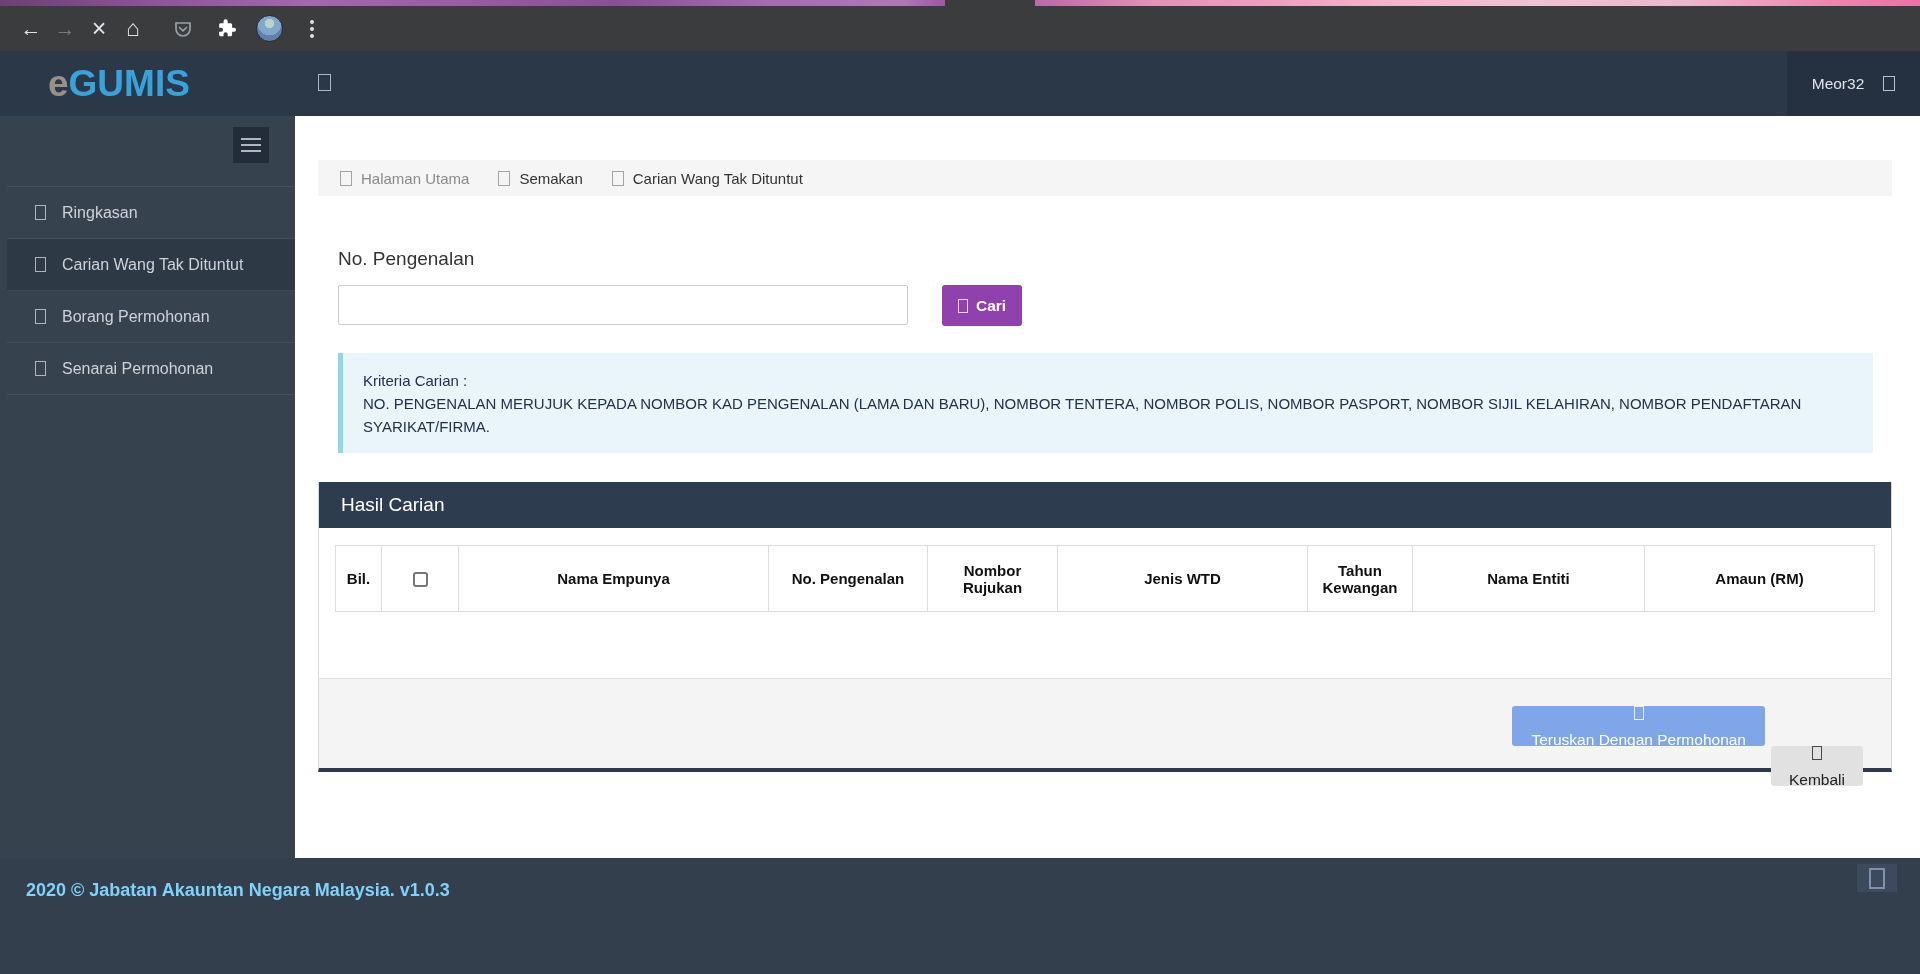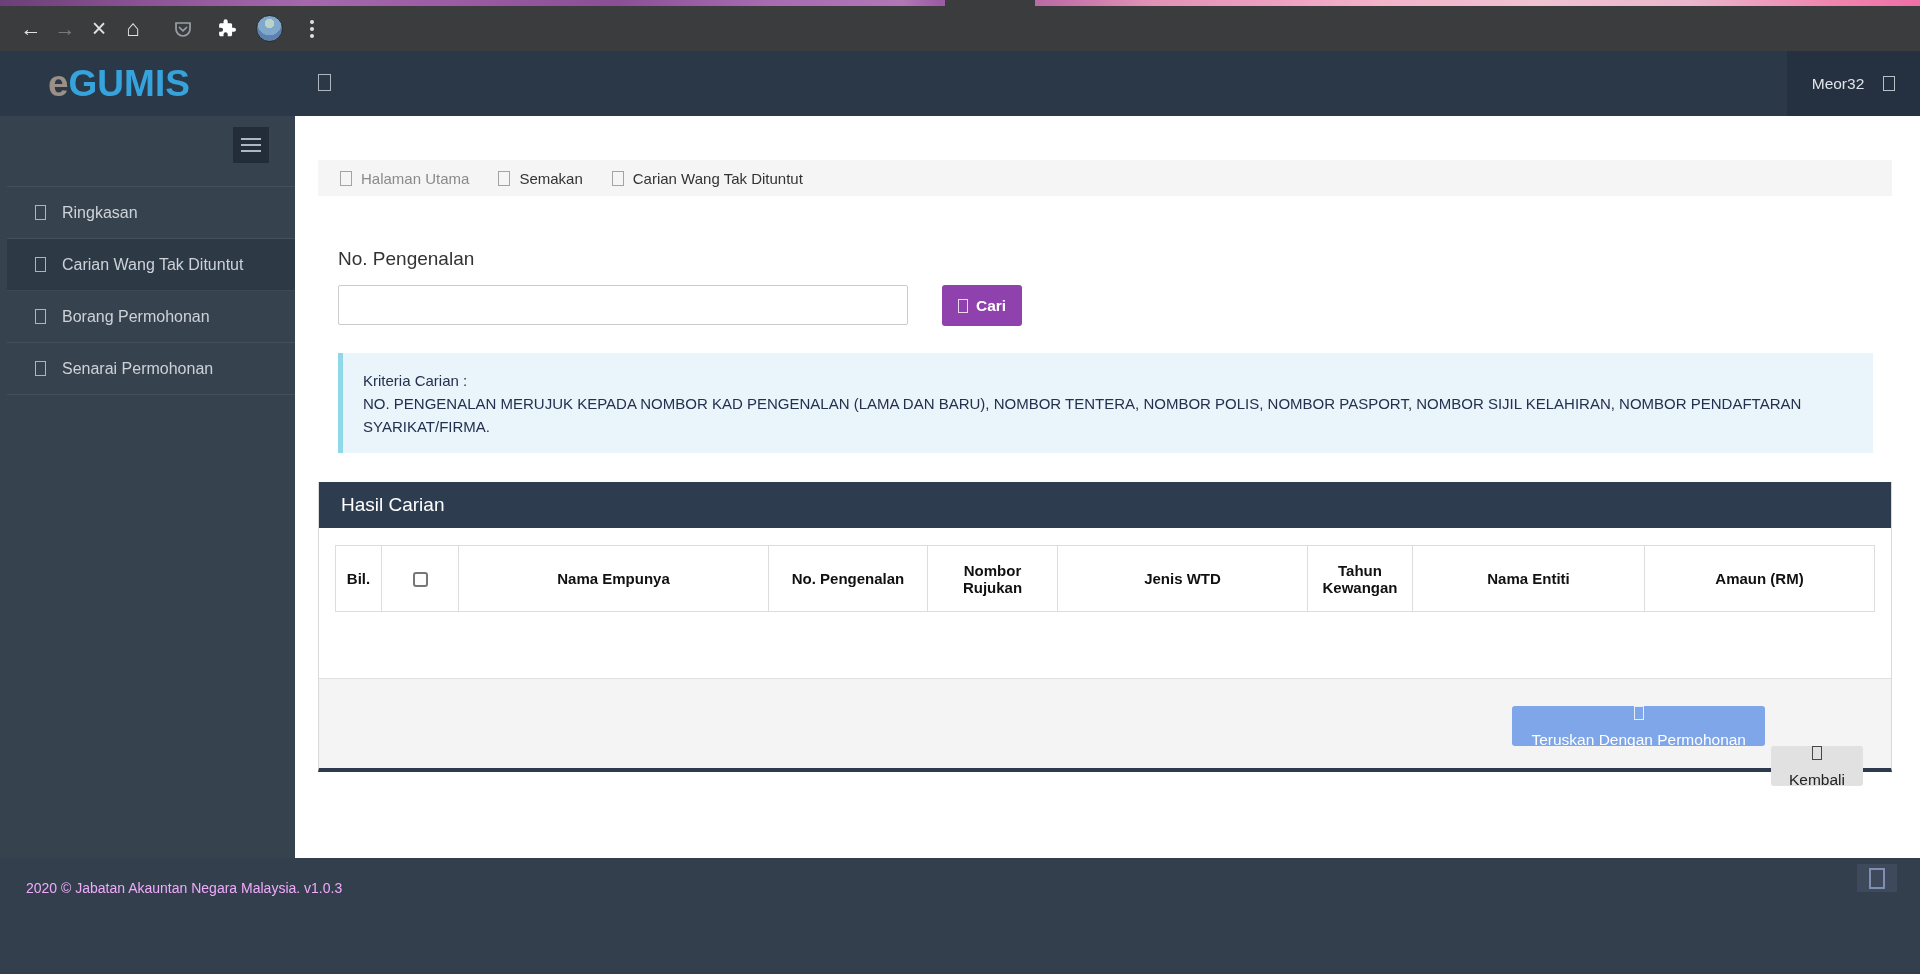--- a/index.html
+++ b/index.html
@@ -90,21 +90,21 @@
   .panel-footer { height:90px; background:#f4f4f4; border-top:1px solid #e0e0e0;
     display:flex; justify-content:flex-end; align-items:flex-start; gap:6px; padding:27px 28px 0 0; }
   .btn { height:40px; border:none; border-radius:3px; font-size:15.5px; font-family:inherit;
     display:flex; align-items:center; gap:11px; cursor:pointer;flex-direction:column; }
   .btn-continue { background:#7ea6e8; color:#fff; padding:0 19px; }
   .btn-back { background:#e1e1e1; color:#222; padding:0 18px;margin-top:40px; }
   .btn .tofu { width:10px; height:14px; }
 
   
   .page-footer { position:absolute; left:0; top:858px; width:1920px; height:116px; background:#343f4e; }
-  .copyright { position:absolute; left:26px; top:22px; color:#f0abfc; font-size:14px; }
+  .copyright { position:absolute; left:26px; top:22px; color:#7dd3fc; font-size:18px;font-weight:bold; }
   .corner-btn { position:absolute; right:23px; top:6px; width:40px; height:28px; background:#3e4a5b;
     display:flex; align-items:center; justify-content:center; cursor:pointer; color:#8ea0c4; }
   .corner-btn .tofu { width:16px; height:21px; border-width:2px; }
 </style>
 </head>
 <body>
 
 <div class="theme-strip">
   <div class="tab-notch"></div>
 </div>

